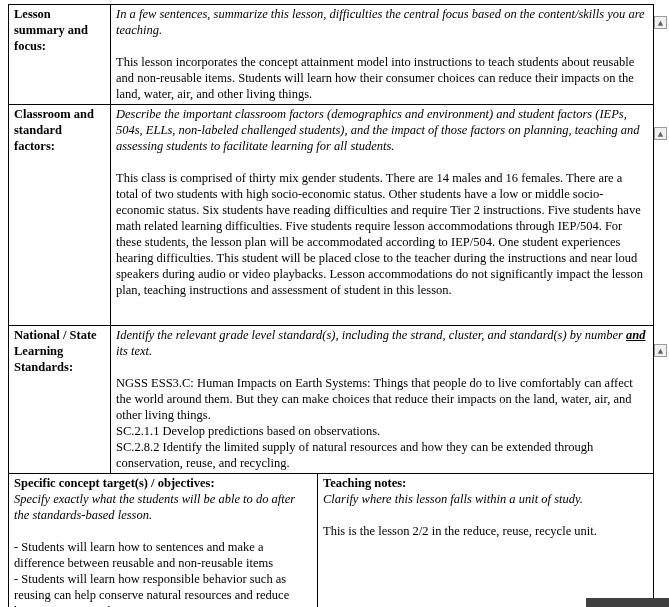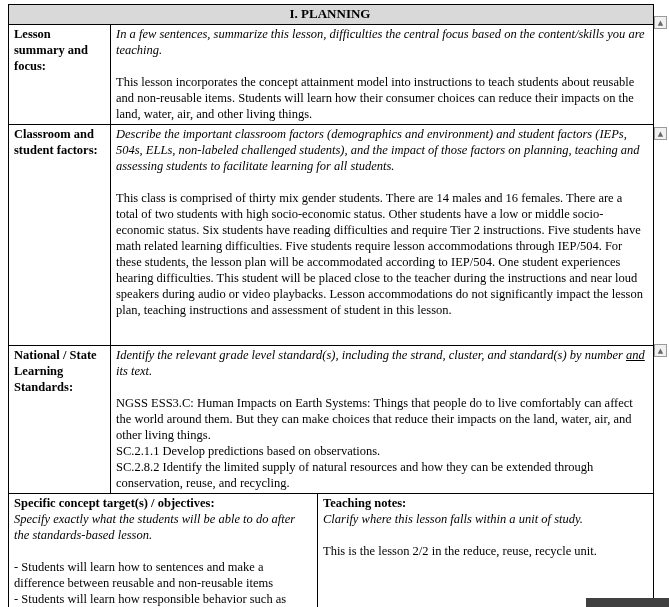--- a/index.html
+++ b/index.html
@@ -26,21 +26,21 @@
     padding: 1px 7px 2px 5px;
   }
   td.hdr {
     height: 17px; background: #d9d9d9;
     text-align: center; font-weight: bold; font-size: 13px;
     padding: 0 0 1px 0;
   }
   td.lbl { font-weight: bold; }
   .lblline { font-weight: bold; }
   .prompt { font-style: italic; }
-  .em { font-weight: normal; text-decoration: underline; }
+  .em { font-weight: bold; text-decoration: underline; }
   .gap { height: 16px; }
   tr.r1 td { height: 98px; }
   tr.r2 td { height: 221px; }
   tr.r3 td { height: 140px; }
   tr.r4 td { height: 122px; }
 
   .scroll-btn {
     position: absolute; left: 654px; width: 13px; height: 13px;
     background: #f1f1f1; border: 1px solid #9a9a9a;
     color: #666; font-size: 7px; line-height: 12px; text-align: center;
@@ -56,35 +56,32 @@
 
 <div class="page">
 
   <table class="plan">
     <colgroup>
       <col class="c1">
         <col class="c2">
         <col class="c3">
     </colgroup>
     <tbody>
-      <tr>
-        <td colspan="3" class="hdr">I. PLANNING</td>
-      </tr>
 
       <tr class="r1">
         <td class="lbl">Lesson summary and focus:</td>
         <td colspan="2" class="val">
           <div class="prompt">In a few sentences, summarize this lesson, difficulties the central focus based on the content/skills you are teaching.</div>
           <div class="gap"></div>
           <div>This lesson incorporates the concept attainment model into instructions to teach students about reusable and non-reusable items. Students will learn how their consumer choices can reduce their impacts on the land, water, air, and other living things.</div>
         </td>
       </tr>
 
       <tr class="r2">
-        <td class="lbl">Classroom and student factors:</td>
+        <td class="lbl">Classroom and standard factors:</td>
         <td colspan="2" class="val">
           <div class="prompt">Describe the important classroom factors (demographics and environment) and student factors (IEPs, 504s, ELLs, non-labeled challenged students), and the impact of those factors on planning, teaching and assessing students to facilitate learning for all students.</div>
           <div class="gap"></div>
           <div>This class is comprised of thirty mix gender students. There are 14 males and 16 females. There are a total of two students with high socio-economic status. Other students have a low or middle socio-economic status. Six students have reading difficulties and require Tier 2 instructions. Five students have math related learning difficulties. Five students require lesson accommodations through IEP/504. For these students, the lesson plan will be accommodated according to IEP/504. One student experiences hearing difficulties. This student will be placed close to the teacher during the instructions and near loud speakers during audio or video playbacks.  Lesson accommodations do not significantly impact the lesson plan, teaching instructions and assessment of student in this lesson.</div>
         </td>
       </tr>
 
       <tr class="r3">
         <td class="lbl">National / State Learning Standards:</td>
         <td colspan="2" class="val">

